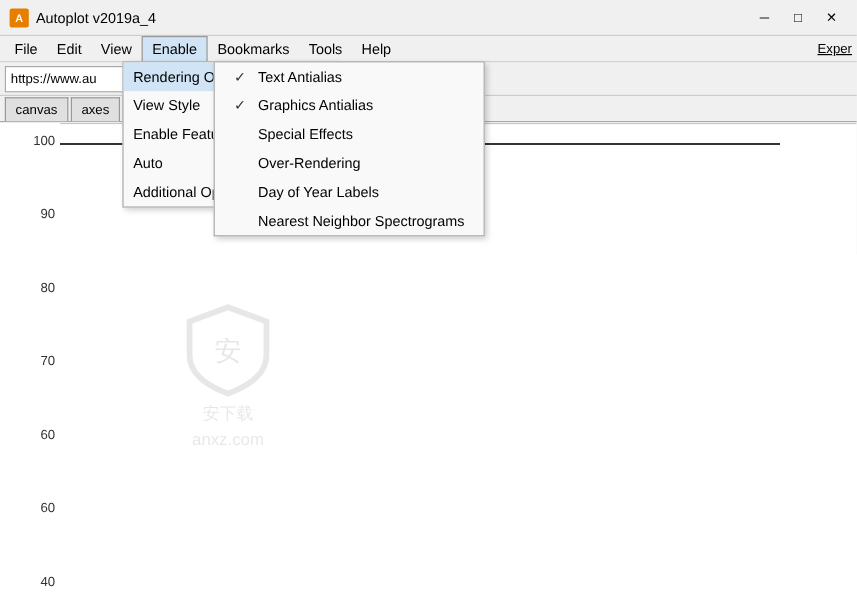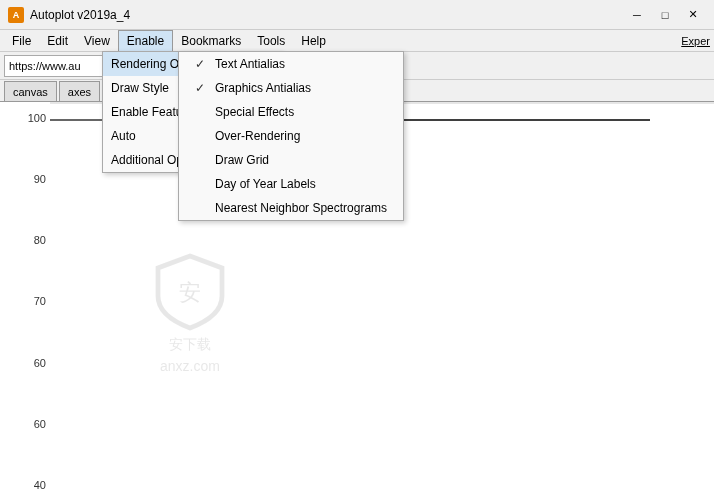--- a/index.html
+++ b/index.html
@@ -344,21 +344,21 @@
 </div>
 
 <div class="dropdown-container">
 
   <div class="dropdown-l1">
     <div class="dropdown-l1-item active">
       <span>Rendering Options</span>
       <span class="submenu-arrow">▶</span>
     </div>
     <div class="dropdown-l1-item">
-      <span>Draw Style</span>
+      <span>View Style</span>
       <span class="submenu-arrow">▶</span>
     </div>
     <div class="dropdown-l1-item">
       <span>Enable Feature</span>
       <span class="submenu-arrow">▶</span>
     </div>
     <div class="dropdown-l1-item">
       <span>Auto</span>
       <span class="submenu-arrow">▶</span>
     </div>
@@ -379,24 +379,20 @@
     <div class="dropdown-l2-item">
       <span class="checkmark">&nbsp;</span>
       <span>Special Effects</span>
     </div>
     <div class="dropdown-l2-item">
       <span class="checkmark">&nbsp;</span>
       <span>Over-Rendering</span>
     </div>
     <div class="dropdown-l2-item">
       <span class="checkmark">&nbsp;</span>
-      <span>Draw Grid</span>
-    </div>
-    <div class="dropdown-l2-item">
-      <span class="checkmark">&nbsp;</span>
       <span>Day of Year Labels</span>
     </div>
     <div class="dropdown-l2-item">
       <span class="checkmark">&nbsp;</span>
       <span>Nearest Neighbor Spectrograms</span>
     </div>
   </div>
 </div>
 
 </body></html>

